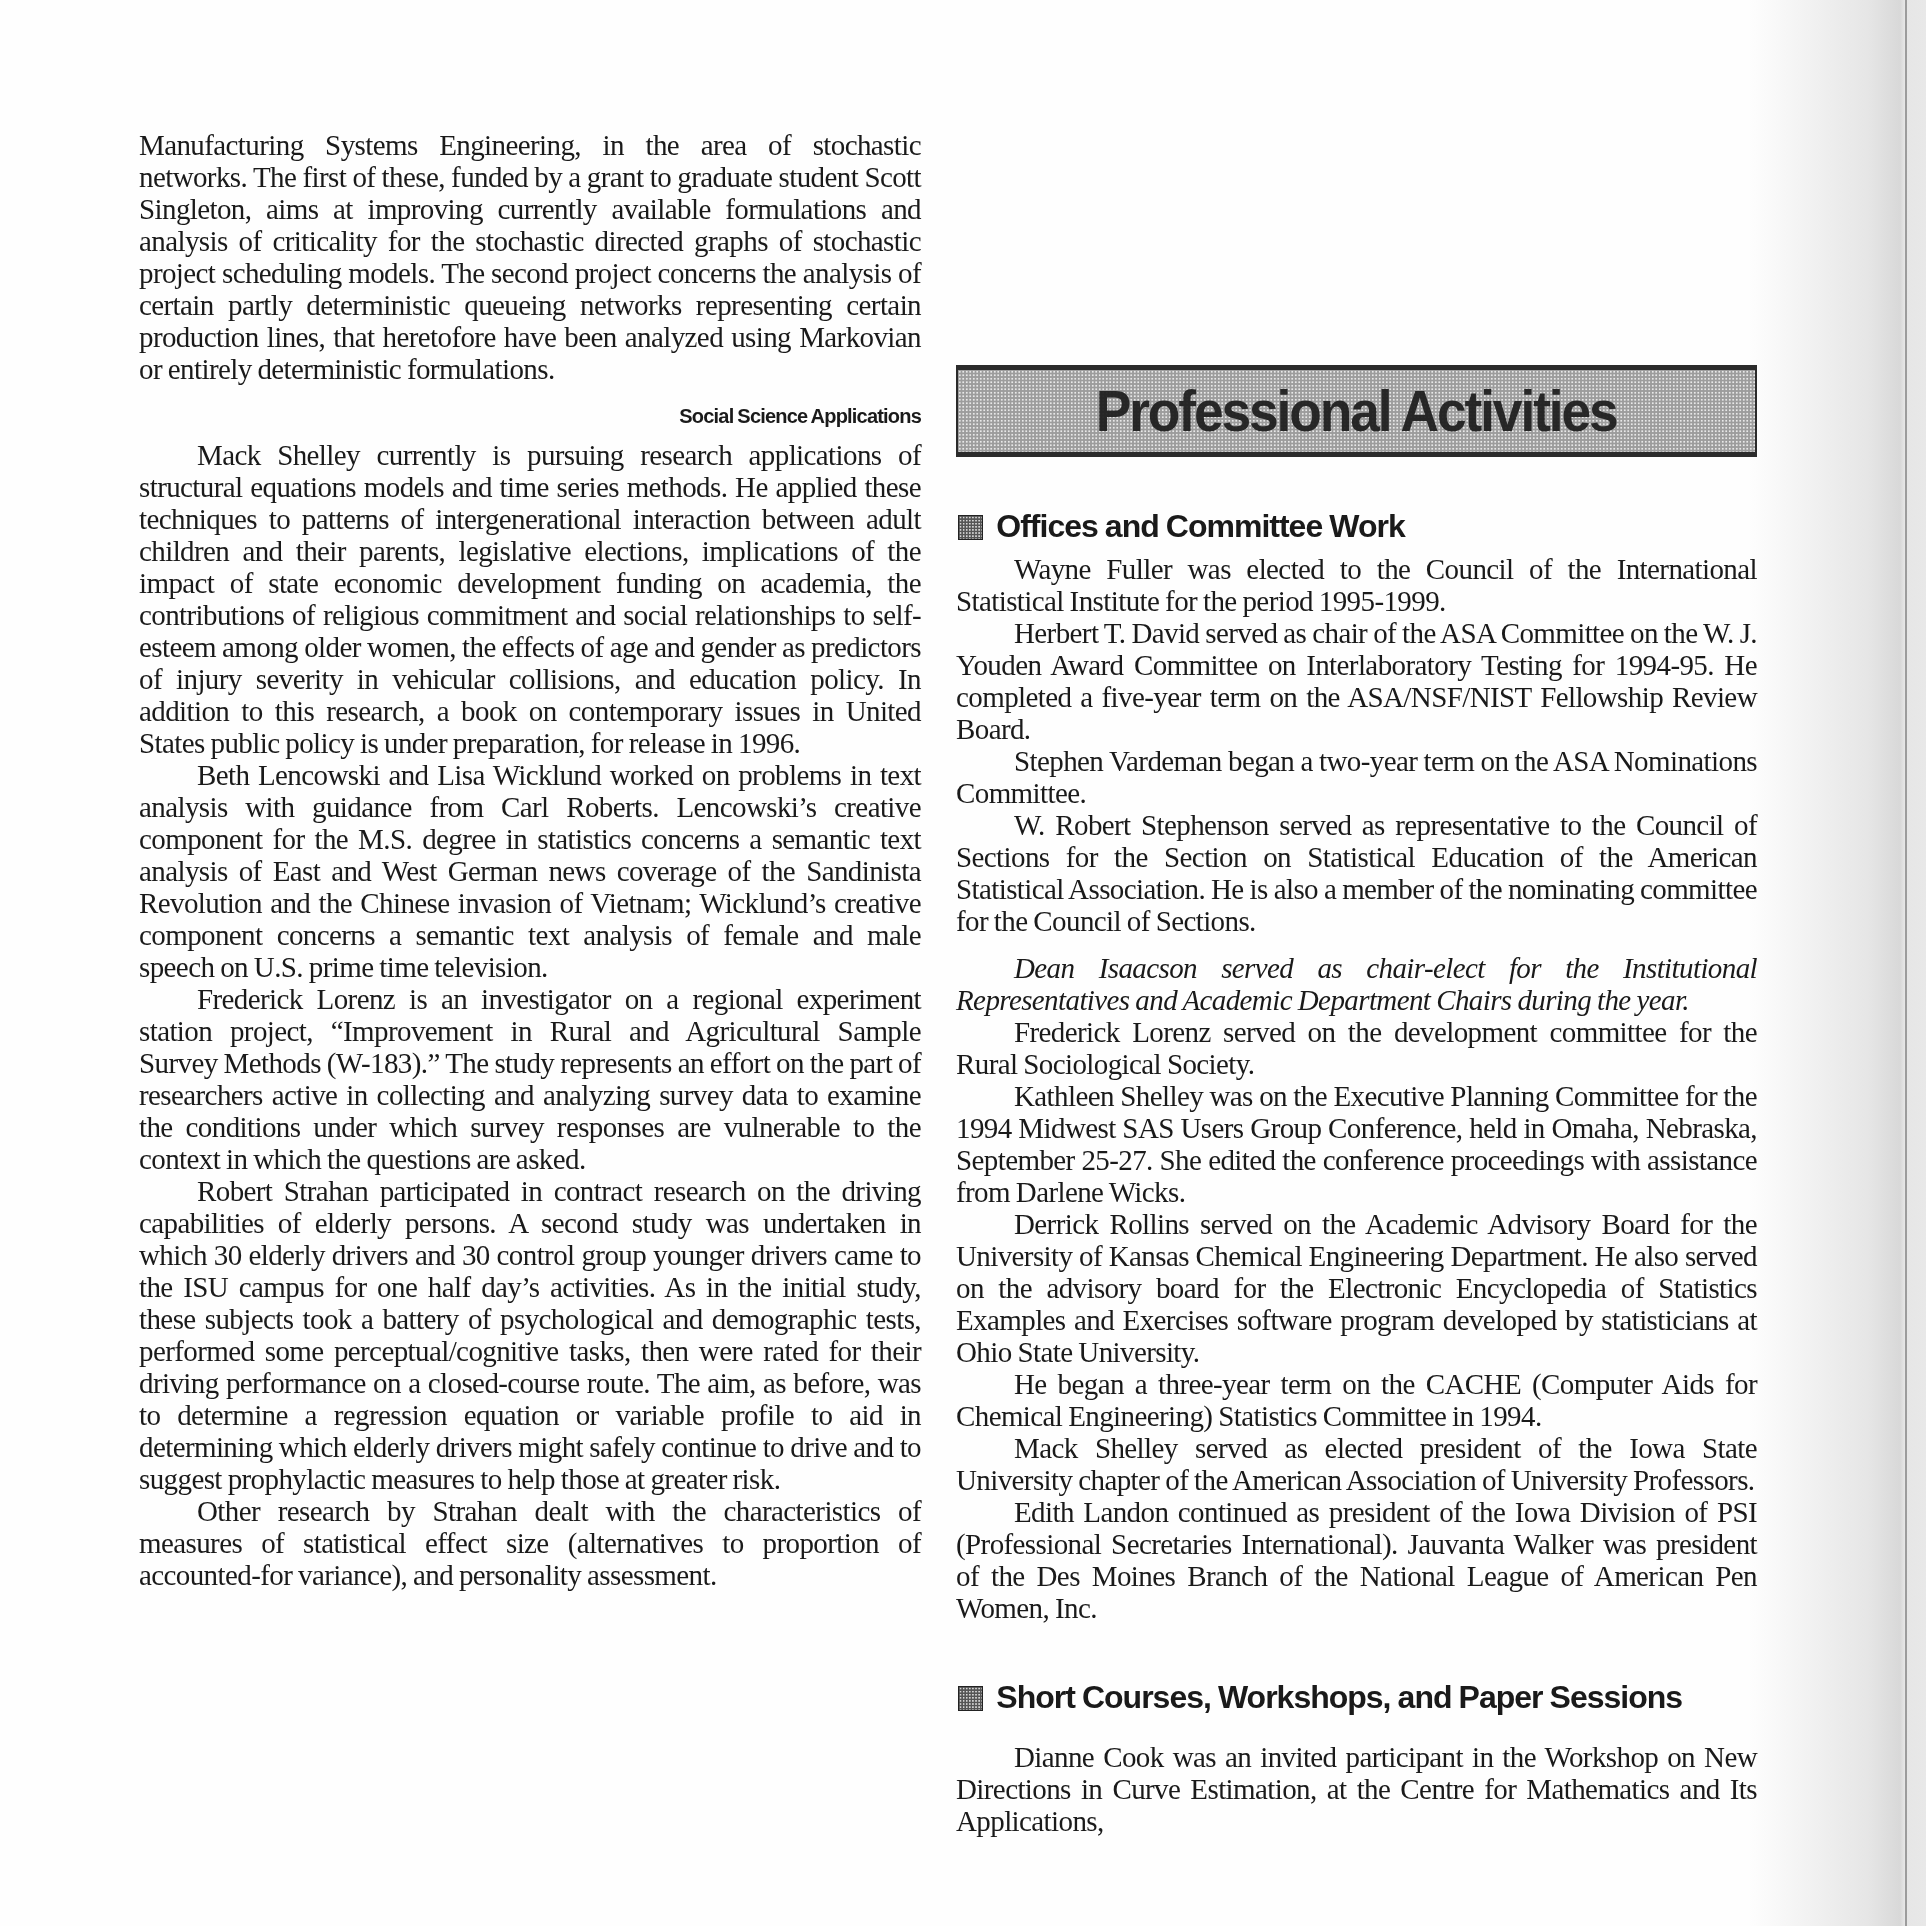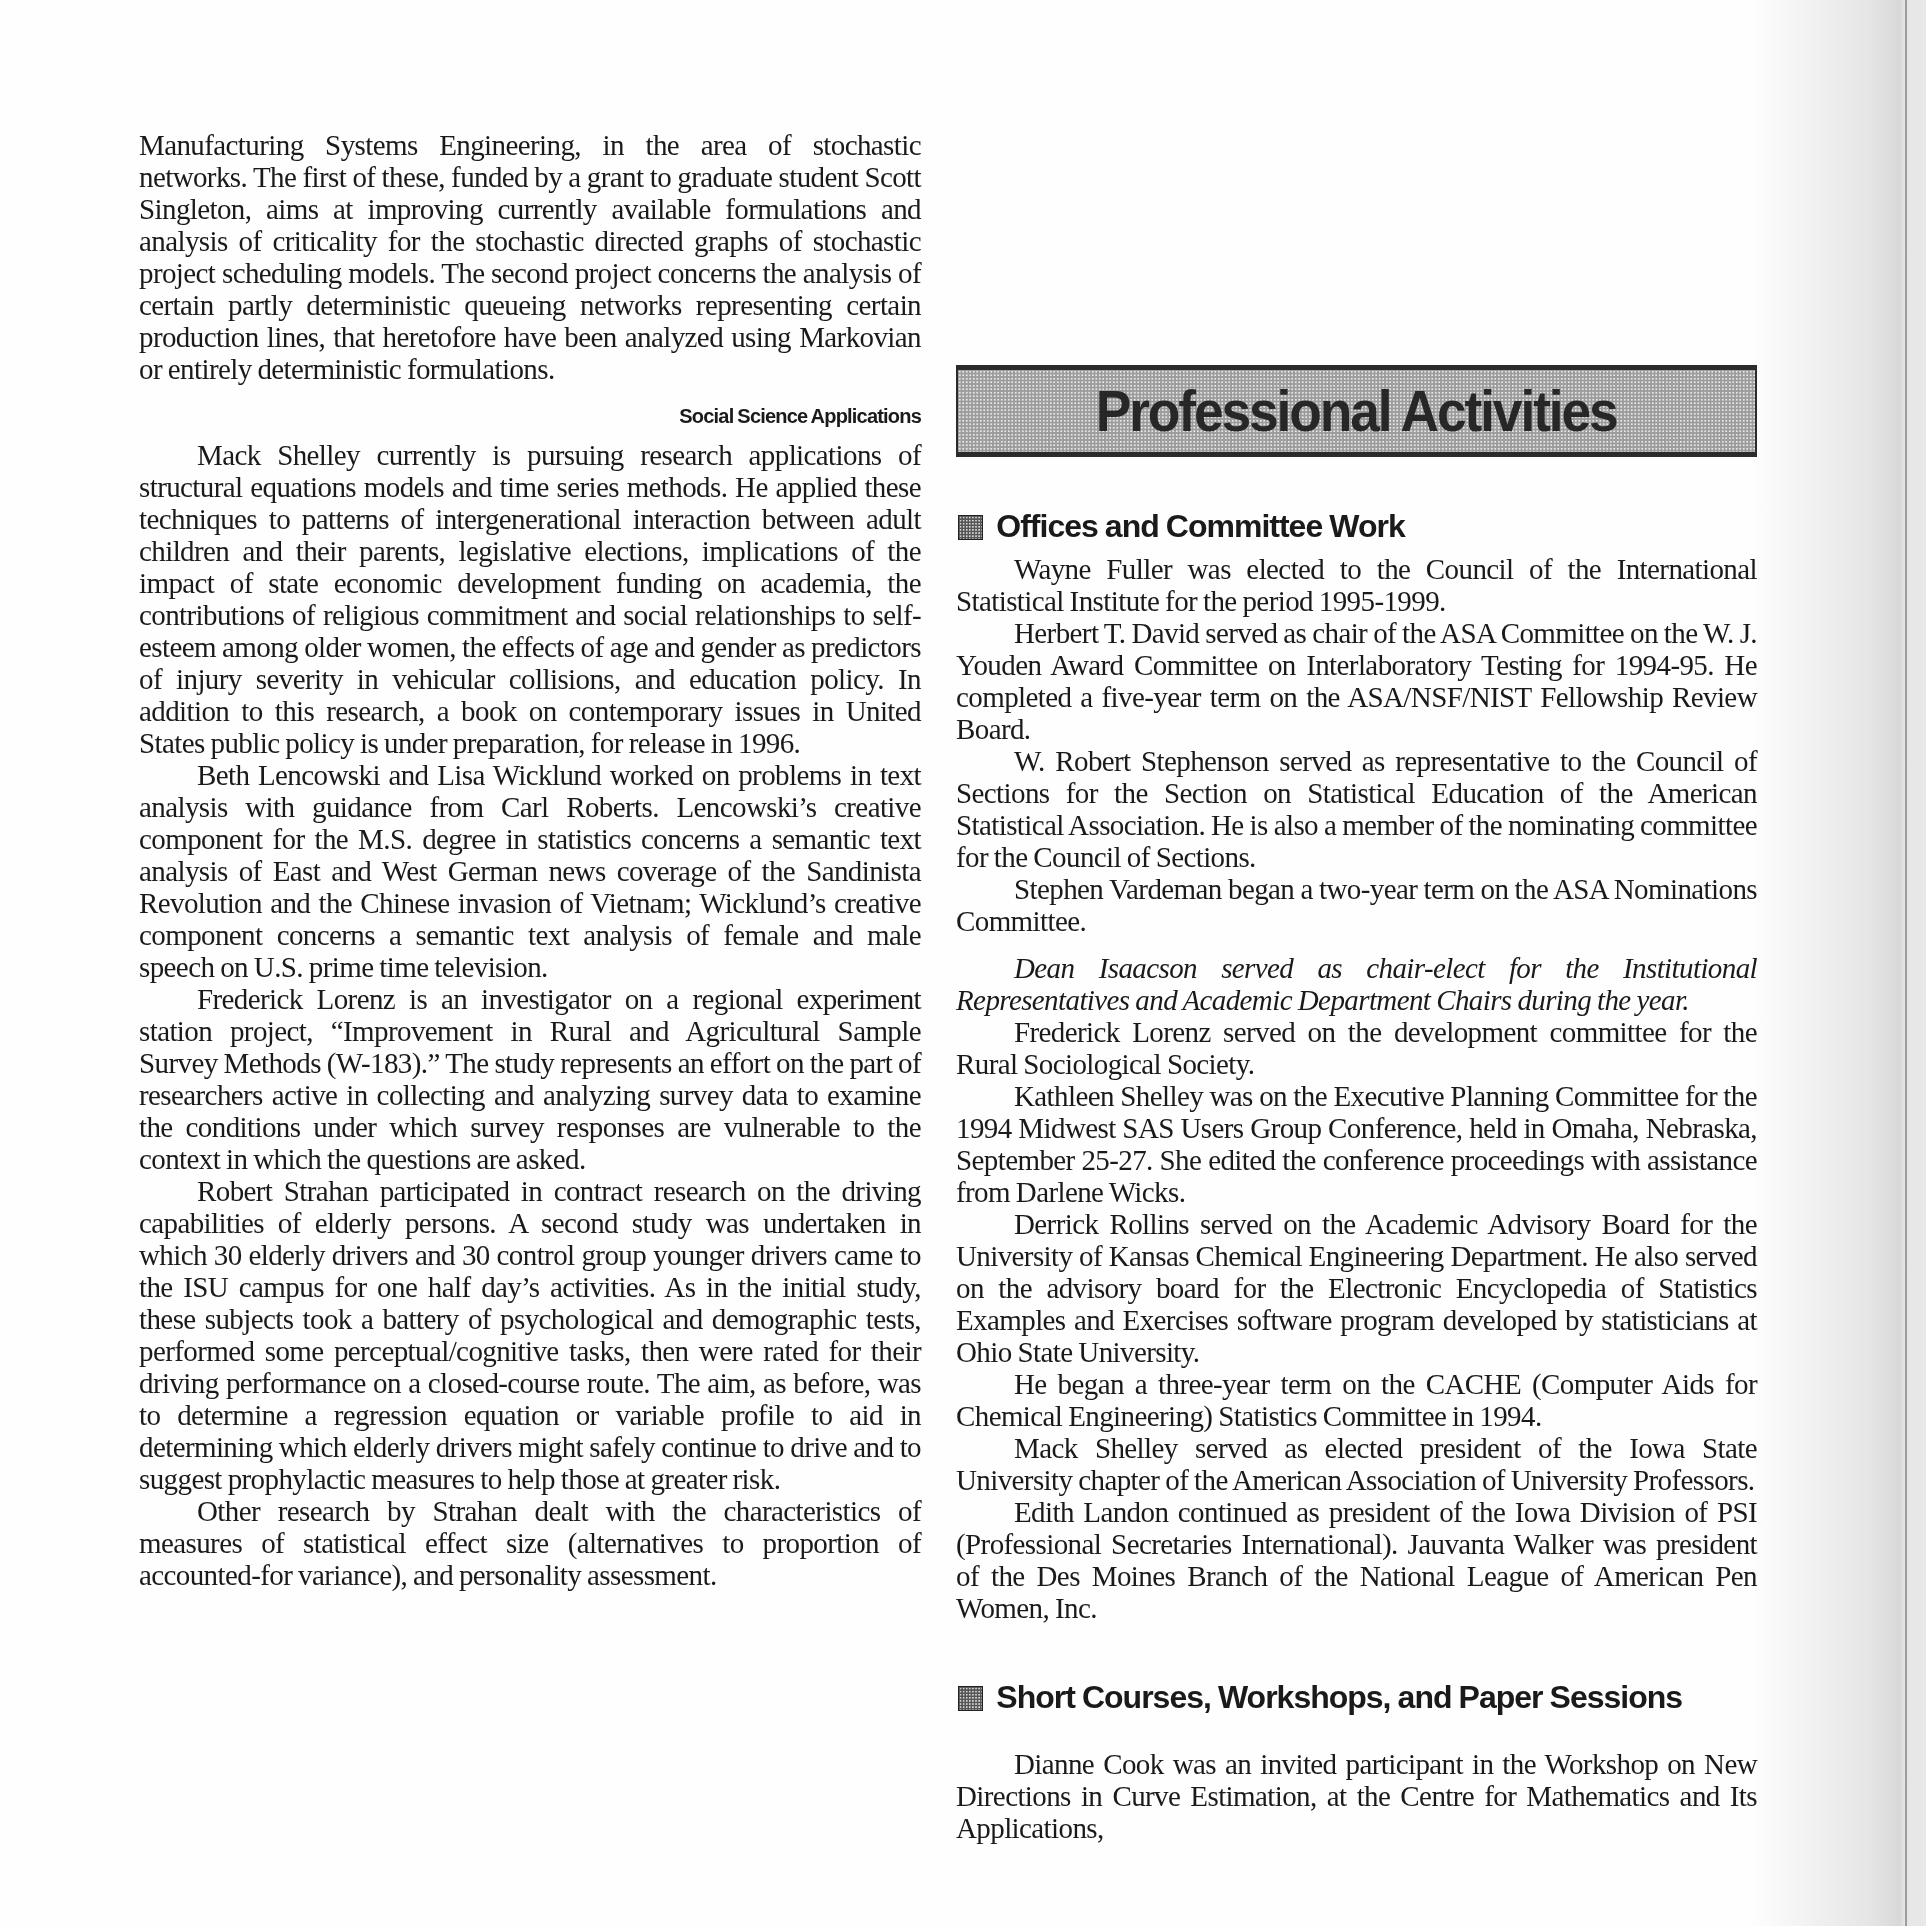--- a/index.html
+++ b/index.html
@@ -95,34 +95,34 @@
 
     <div style="height: 46px;"></div>
 
     <div class="section-head">
       <span class="box"></span>
       <span>Offices and Committee Work</span>
     </div>
 
     <p class="indent" style="margin-top:3.9px;">Wayne Fuller was elected to the Council of the International Statistical Institute for the period 1995-1999.</p>
     <p class="indent">Herbert T. David served as chair of the ASA Committee on the W. J. Youden Award Committee on Interlaboratory Testing for 1994-95. He completed a five-year term on the ASA/NSF/NIST Fellowship Review Board.</p>
+    <p class="indent">Stephen Vardeman began a two-year term on the ASA Nominations Committee.</p>
     <p class="indent">W. Robert Stephenson served as representative to the Council of Sections for the Section on Statistical Education of the American Statistical Association. He is also a member of the nominating committee for the Council of Sections.</p>
-    <p class="indent">Stephen Vardeman began a two-year term on the ASA Nominations Committee.</p>
     <p class="indent gap-before" style="margin-top:15.4px;font-style:italic;">Dean Isaacson served as chair-elect for the Institutional Representatives and Academic Department Chairs during the year.</p>
     <p class="indent">Frederick Lorenz served on the development committee for the Rural Sociological Society.</p>
     <p class="indent">Kathleen Shelley was on the Executive Planning Committee for the 1994 Midwest SAS Users Group Conference, held in Omaha, Nebraska, September 25-27. She edited the conference proceedings with assistance from Darlene Wicks.</p>
     <p class="indent gap-before">Derrick Rollins served on the Academic Advisory Board for the University of Kansas Chemical Engineering Department. He also served on the advisory board for the Electronic Encyclopedia of Statistics Examples and Exercises software program developed by statisticians at Ohio State University.</p>
     <p class="indent">He began a three-year term on the CACHE (Computer Aids for Chemical Engineering) Statistics Committee in 1994.</p>
     <p class="indent">Mack Shelley served as elected president of the Iowa State University chapter of the American Association of University Professors.</p>
     <p class="indent">Edith Landon continued as president of the Iowa Division of PSI (Professional Secretaries International). Jauvanta Walker was president of the Des Moines Branch of the National League of American Pen Women, Inc.</p>
 
     <div style="height: 50px;"></div>
 
     <div class="section-head">
       <span class="box"></span>
       <span>Short Courses, Workshops, and Paper Sessions</span>
     </div>
 
-    <p class="indent" style="margin-top:28px;">Dianne Cook was an invited participant in the Workshop on New Directions in Curve Estimation, at the Centre for Mathematics and Its Applications,</p>
+    <p class="indent" style="margin-top:21px;">Dianne Cook was an invited participant in the Workshop on New Directions in Curve Estimation, at the Centre for Mathematics and Its Applications,</p>
   </div>
 
 </div>
 
 
 </body></html>

